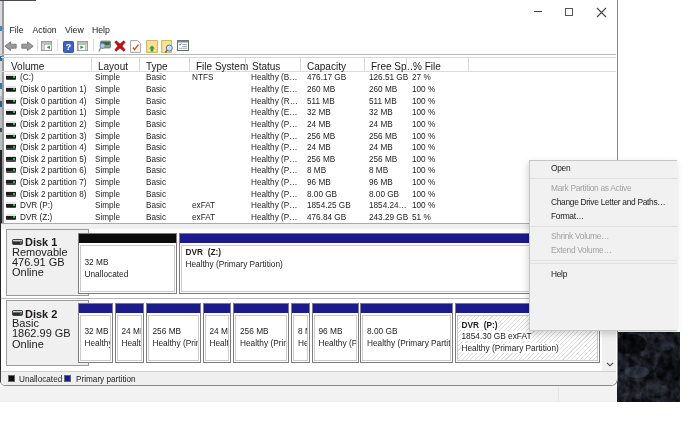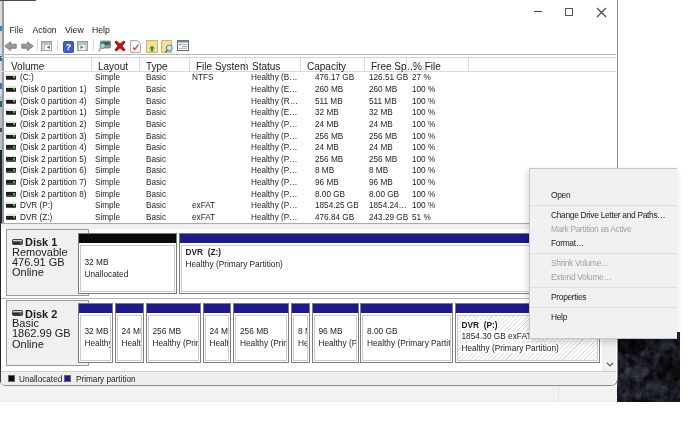--- a/index.html
+++ b/index.html
@@ -24,42 +24,42 @@
 
 #toolbar{left:0;top:37px;width:616px;height:17px;border-bottom:1px solid #b9b9b9}
 .tsep{position:absolute;top:2px;width:1px;height:12px;background:#dcdcdc}
 
 #hdr{left:1px;top:57px;width:615px;height:13px;border-top:1px solid #d6d6d6;border-bottom:1px solid #dadada;font-size:10px;color:#1a1a1a}
 #hdr span{position:absolute;top:2.5px}
 .hline{position:absolute;top:0;width:1px;height:13px;background:#d9d9d9}
 #rows{left:1px;top:71.5px;width:615px;height:152px;font-size:8.2px;color:#1c1c1c}
 .row{position:relative;height:11.65px;white-space:nowrap}
 .row span{position:absolute;top:50%;transform:translateY(-50%);display:block}
-.c0{left:19px}.c1{left:94px}.c2{left:145px}.c3{left:191px}.c4{left:250px;max-width:49px;overflow:hidden}.c5{left:314px}.c6{left:368px}.c7{left:411px}
+.c0{left:19px}.c1{left:94px}.c2{left:145px}.c3{left:191px}.c4{left:250px;max-width:49px;overflow:hidden}.c5{left:306px}.c6{left:368px}.c7{left:411px}
 .dico{position:absolute;left:5px;top:50%;margin-top:-3px;width:10px;height:6px;background:linear-gradient(#e6e6e6 0 1.5px,#1d1d1d 1.5px 4.5px,#4a4a4a 4.5px 6px);border-radius:1px}
 .dico::after{content:"";position:absolute;right:1px;top:2px;width:2px;height:2px;background:#39b945}
 .chip{font-style:normal;background:#fff;align-self:flex-start;padding:0 1px;margin-left:-1px}
 .pbody span{display:block}
 
 #split{left:1px;top:222.5px;width:615px;height:6px;background:#f0f0f0;border-top:1px solid #ababab}
 
 #graph{left:1px;top:228.5px;width:615px;height:142px;background:#fff}
 .dlabel{position:absolute;left:5px;width:83px;background:#f0f0f0;border:1px solid #9a9a9a;box-sizing:border-box;font-size:11px;color:#1b1b1b}
 .dlabel .ln{position:absolute;left:5px}
 .part{position:absolute;box-sizing:border-box;border:1px solid #7d7d7d;background:#fff}
 .band{position:absolute;left:0;top:0;right:0;height:9px}
 .navy{background:#1b1b8c}
 .blk{background:#0c0c0c}
 .pbody{position:absolute;left:1px;right:1px;top:11px;bottom:1px;border:1px solid #cbcbcb;font-size:8.3px;color:#1c1c1c;line-height:11.8px;padding-left:4px;display:flex;flex-direction:column;justify-content:center;overflow:hidden;white-space:nowrap}
 #scrollv{left:602px;top:228.5px;width:14px;height:142px;background:#f0f0f0}
 
 #legend{left:1px;top:370.5px;width:615px;height:14.5px;background:#efefef;border-top:1px solid #cfcfcf;font-size:8.2px;color:#1b1b1b}
 .sw{position:absolute;top:3.5px;width:7px;height:7px;border:1px solid #666;box-sizing:border-box}
 
-#menu{left:529px;top:168px;width:148px;height:171px;background:#f1f1f1;border:1px solid #c6c6c6;border-right:none;box-sizing:border-box;box-shadow:-1px 3px 7px rgba(0,0,0,.18);padding-top:19px}
+#menu{left:529px;top:160px;width:148px;height:171px;background:#f1f1f1;border:1px solid #c6c6c6;border-right:none;box-sizing:border-box;box-shadow:-1px 3px 7px rgba(0,0,0,.18);padding-top:0}
 .mi{height:14px;line-height:14px;padding-left:21px;font-size:8.4px;letter-spacing:-0.3px;color:#1b1b1b;white-space:nowrap}
 .mi.dis{color:#a2a2a2}
 .msep{height:1px;background:#e0e0e0;margin:2.5px 0}
 </style>
 </head>
 <body>
 <div id="shadowband" class="a"></div>
 <div class="a" style="left:558px;top:386px;width:1px;height:15px;background:#e3e3e3"></div>
 <div id="rock" class="a"><svg width="63" height="71">
 <filter id="rk" x="0" y="0" width="100%" height="100%">
@@ -420,23 +420,22 @@
   <div id="legend" class="a">
     <div class="sw" style="left:6.5px;background:#0c0c0c"></div>
     <span class="a" style="left:18px;top:3px">Unallocated</span>
     <div class="sw" style="left:63px;background:#1b1b8c"></div>
     <span class="a" style="left:75px;top:3px">Primary partition</span>
   </div>
 </div>
 <div id="menu" class="a">
   <div class="mi">Open</div>
   <div class="msep"></div>
+  <div class="mi dis">Mark Partition as Active</div>
   <div class="mi">Change Drive Letter and Paths…</div>
-  <div class="mi dis">Mark Partition as Active</div>
   <div class="mi">Format…</div>
   <div class="msep"></div>
   <div class="mi dis">Shrink Volume…</div>
   <div class="mi dis">Extend Volume…</div>
   <div class="msep"></div>
-  <div class="mi">Properties</div>
   <div class="msep"></div>
   <div class="mi">Help</div>
 </div>
 
 </body></html>

